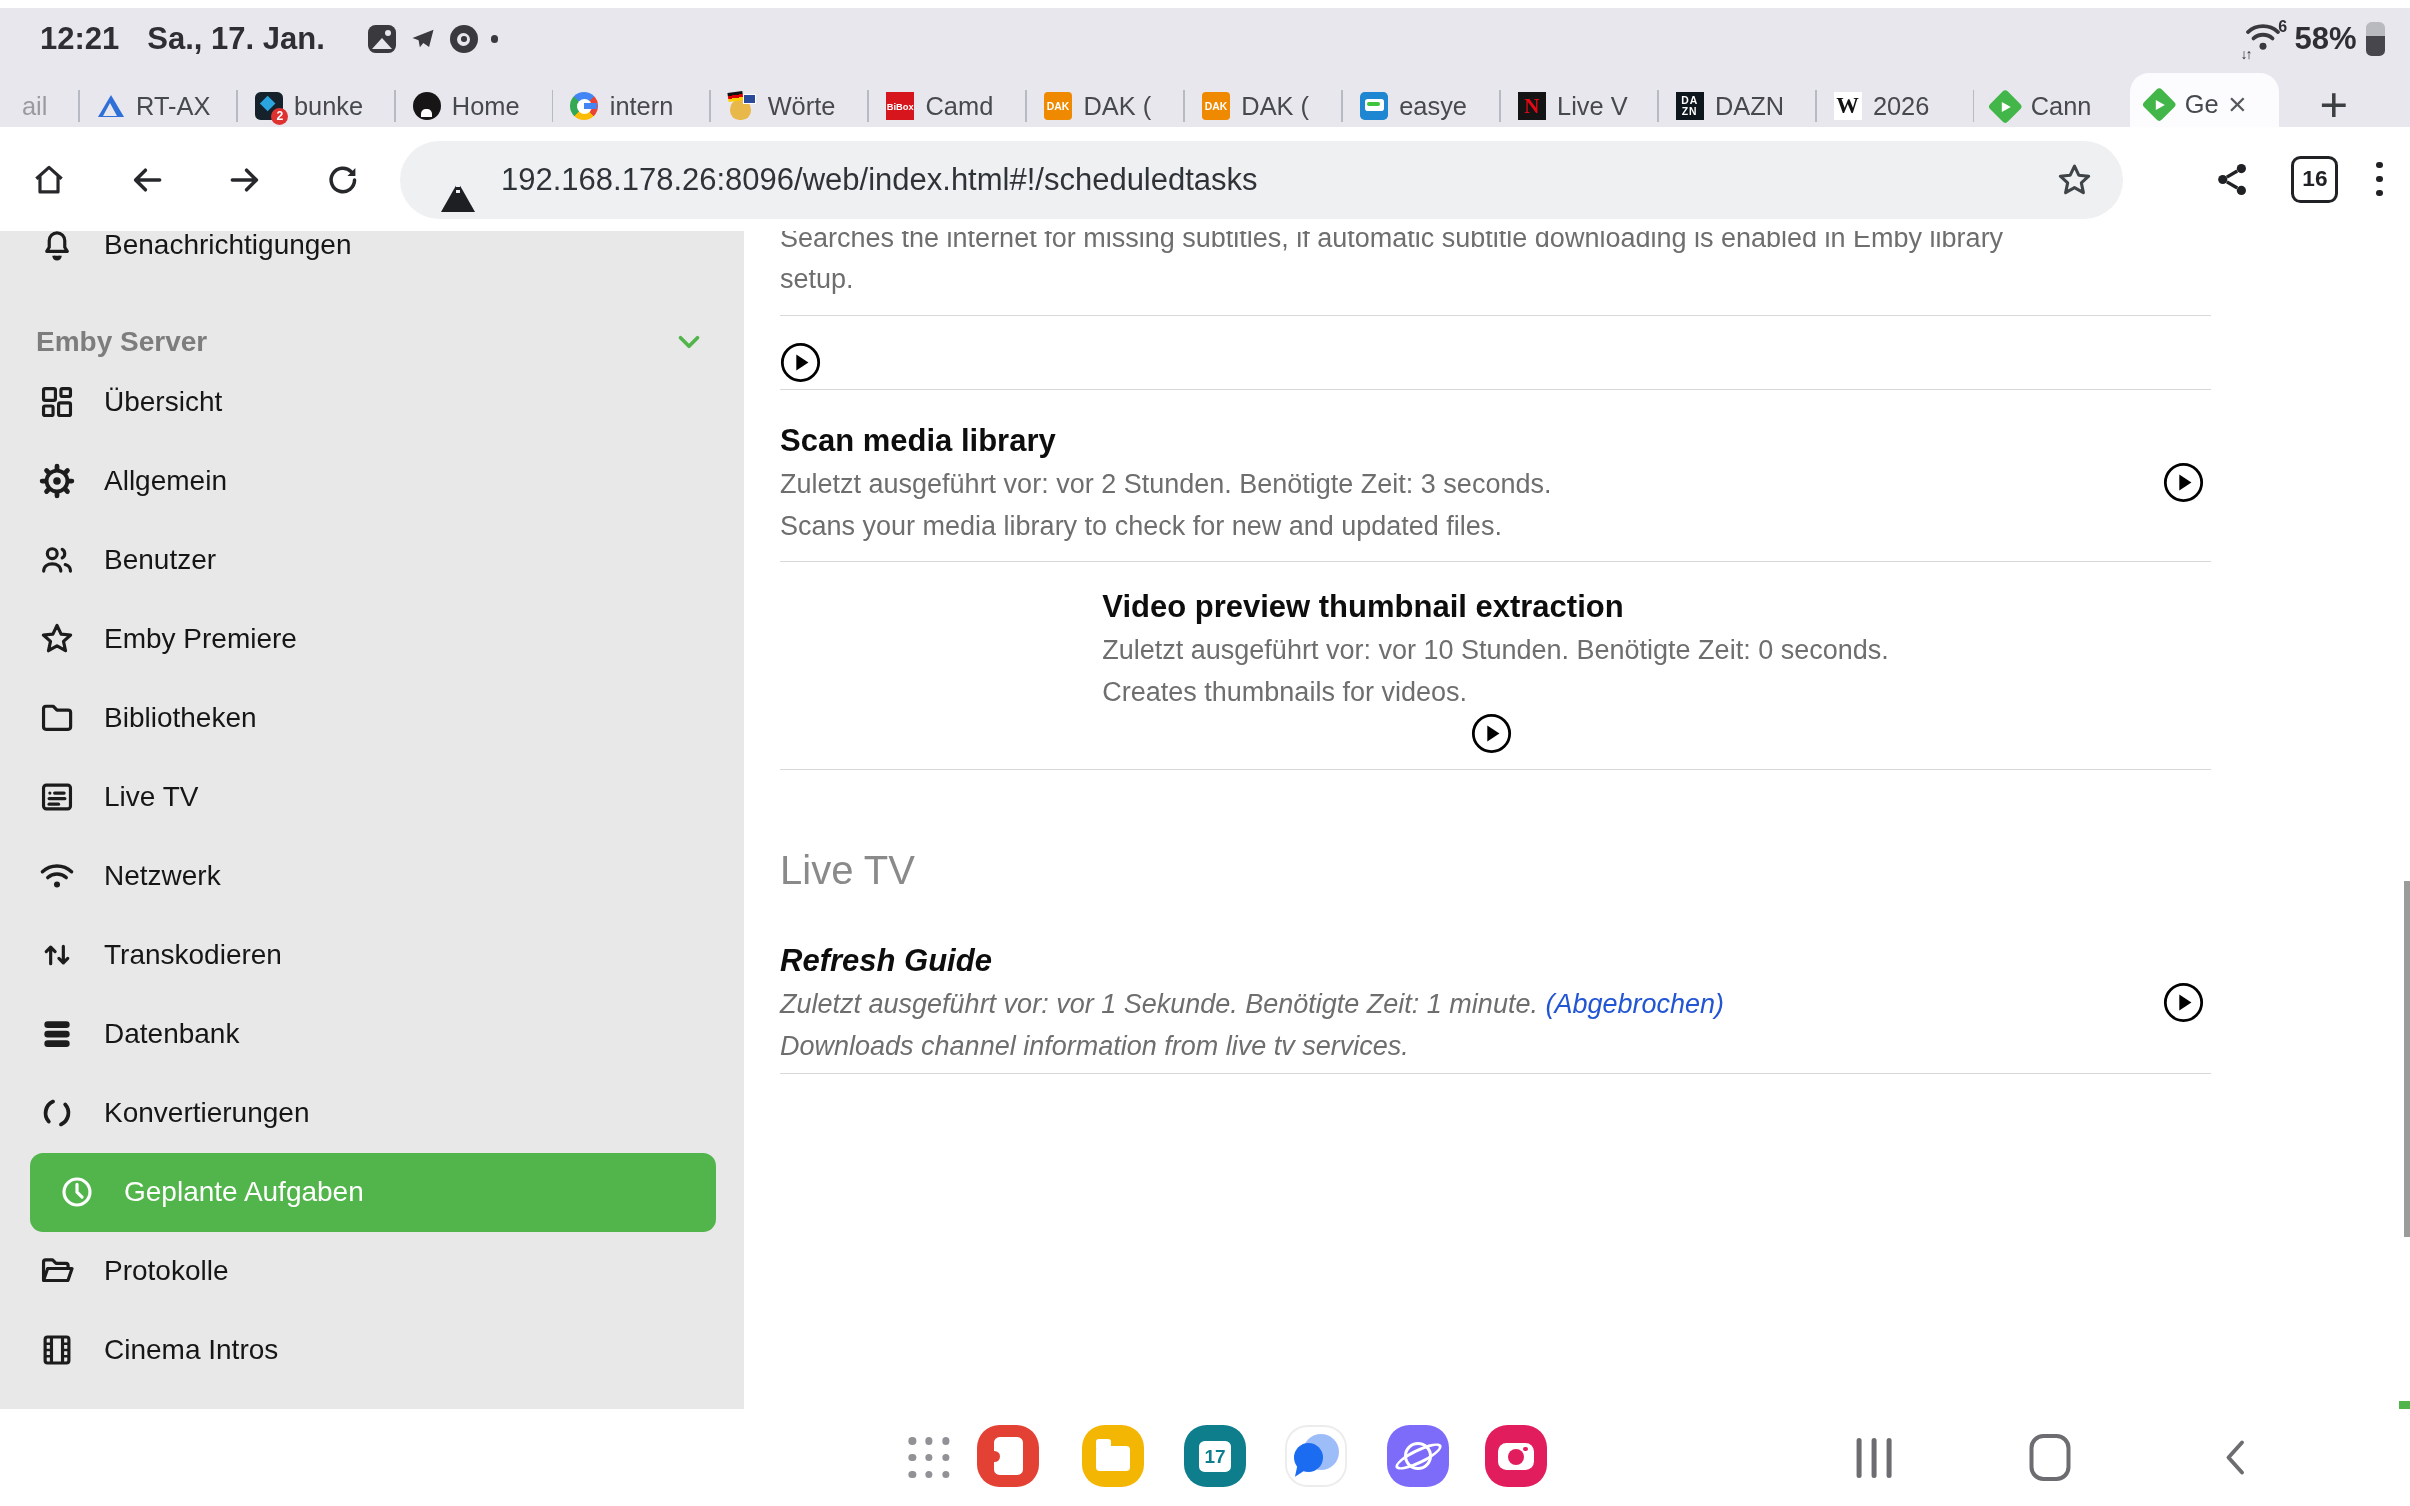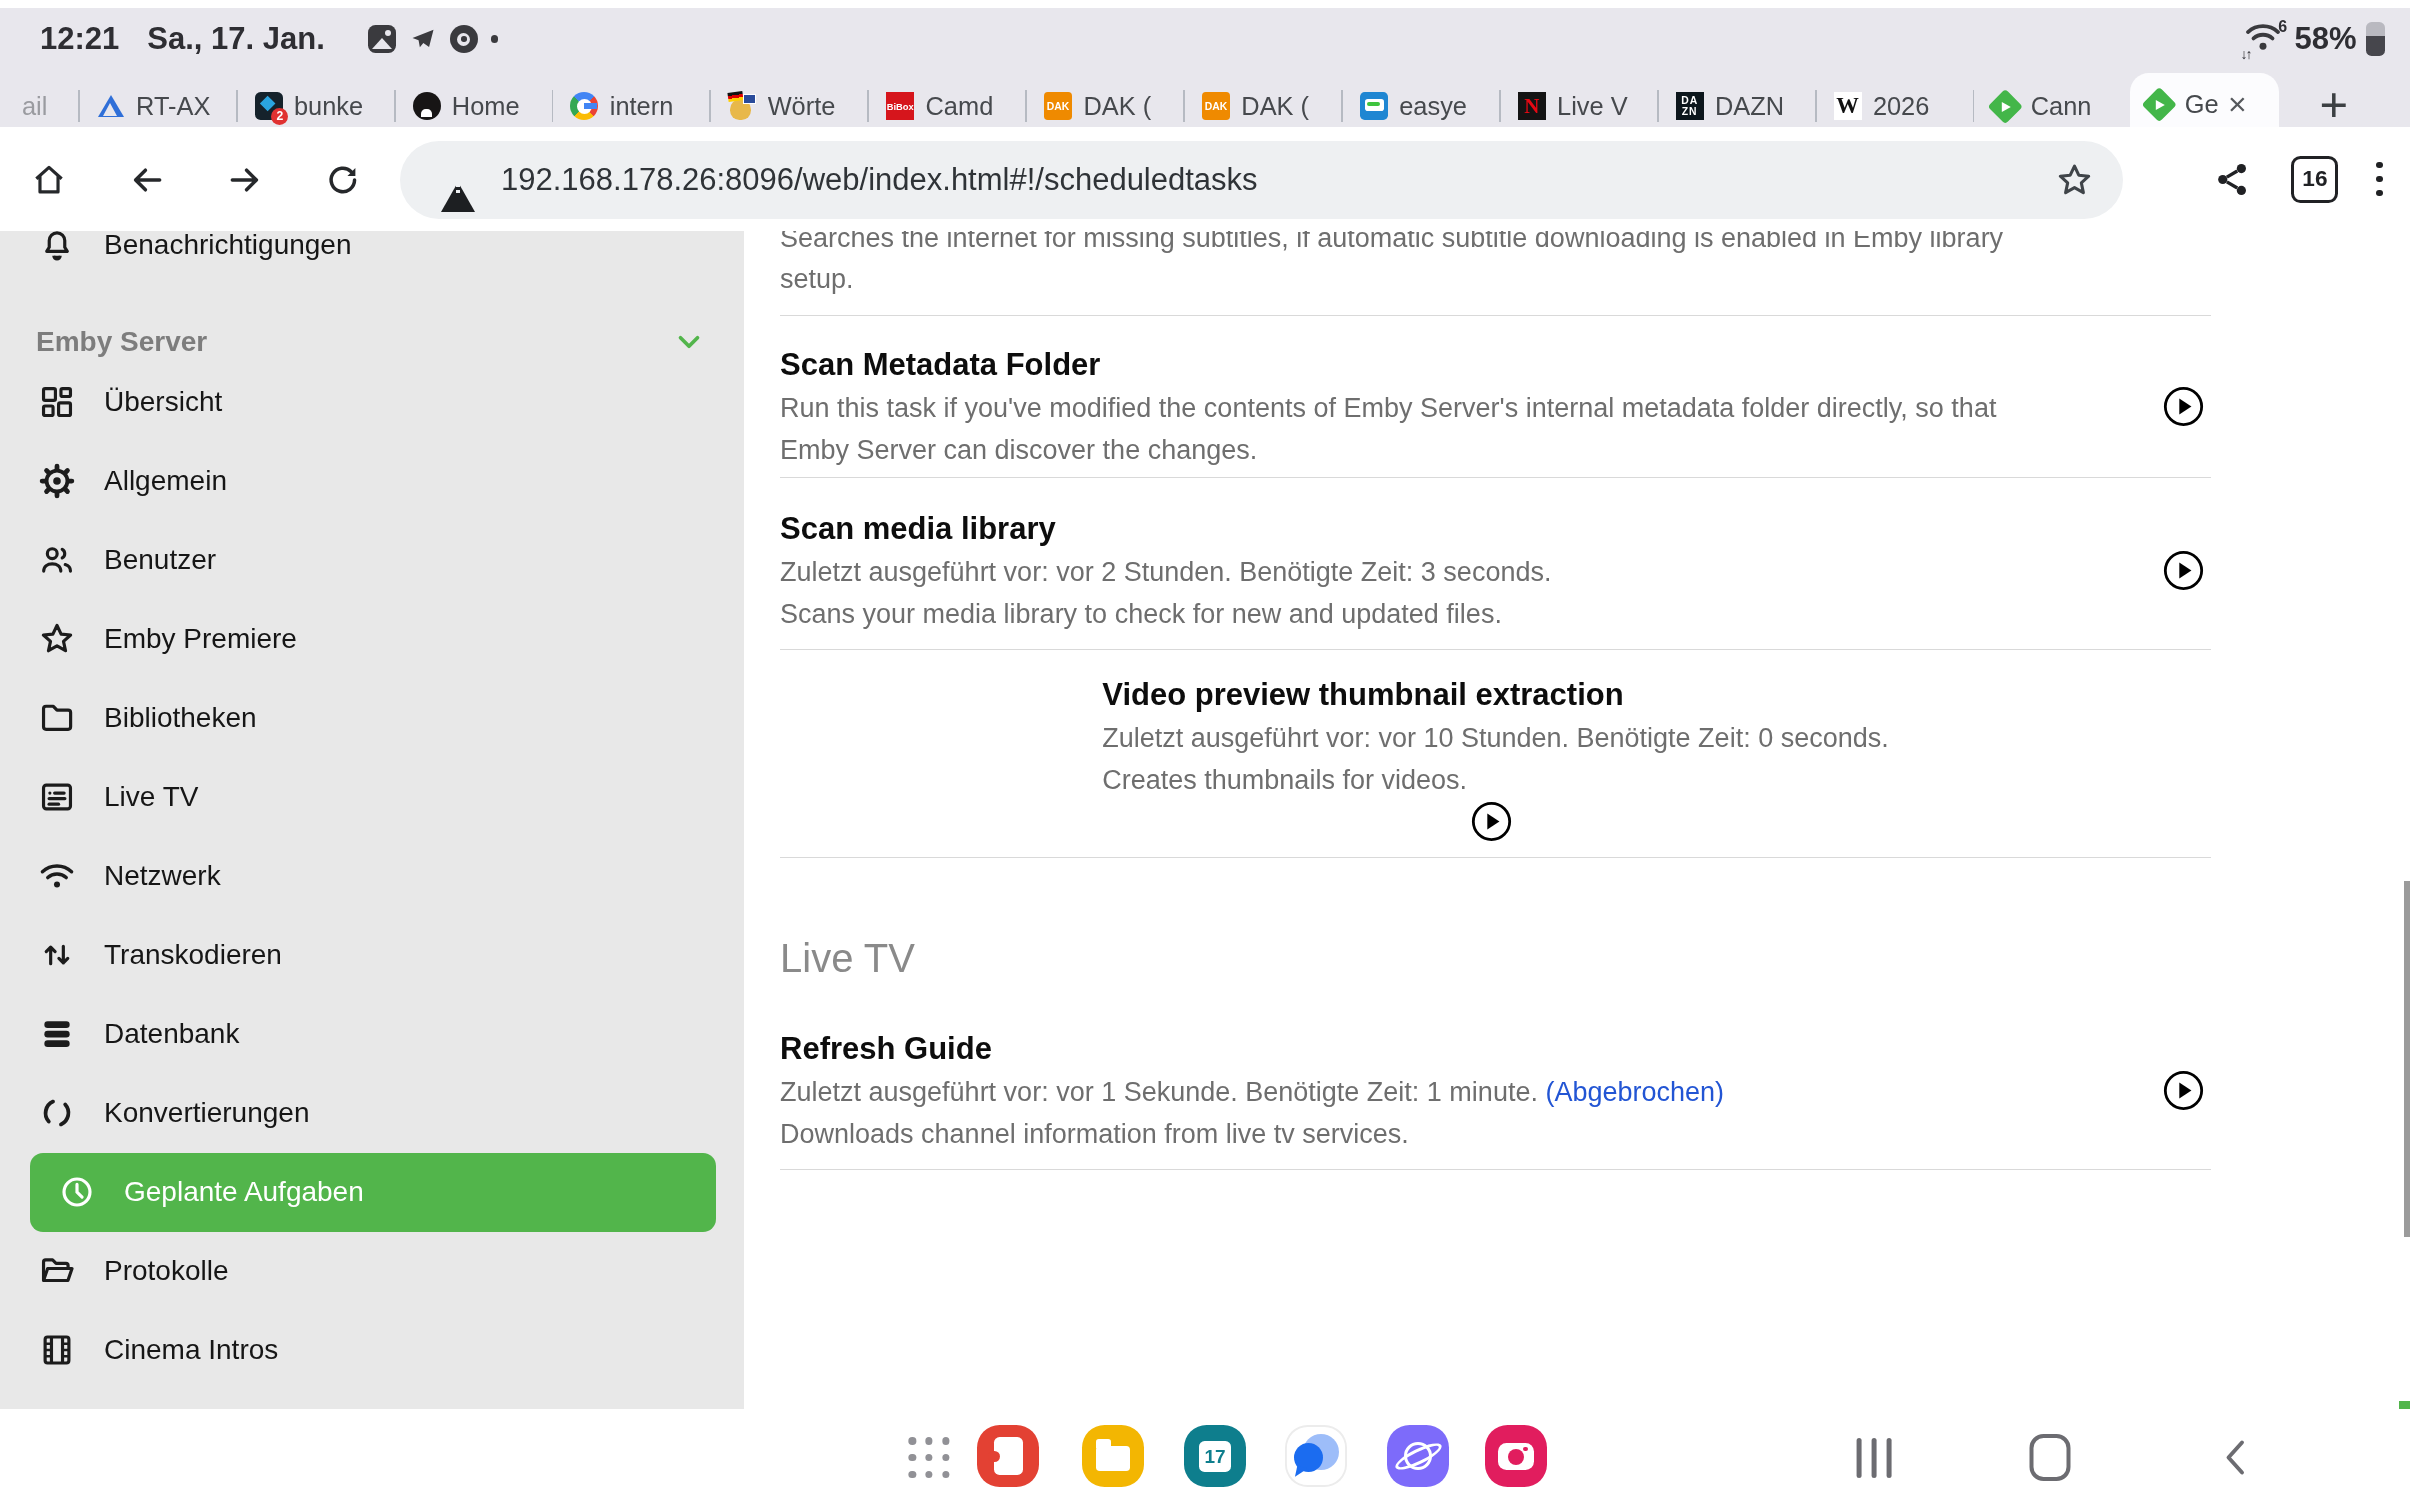--- a/index.html
+++ b/index.html
@@ -88,21 +88,21 @@
   .page{position:absolute;left:780px;top:0;width:1431px;color:#0f0f0f;}
   .intro{margin-top:-13px;font-size:27px;line-height:41px;color:#6e6e6e;padding-bottom:15px;border-bottom:1.9px solid #d9d9d9;}
   .trow{display:flex;align-items:center;border-bottom:1.9px solid #d9d9d9;}
   .trow .ttext{flex:1;min-width:0;}
   .ttitle{font-size:31px;font-weight:600;line-height:45px;color:#0d0d0d;}
   .tline{font-size:27px;line-height:42px;color:#6e6e6e;}
   .playbtn{flex:none;width:41px;height:41px;margin-right:7.5px;}
   .r1{padding-top:26px;padding-bottom:5.6px;}
   .r2{padding-top:28px;padding-bottom:14px;}
   .r3{padding-top:22.6px;padding-bottom:15px;flex-direction:column;}
-  .r4{padding-top:38px;padding-bottom:14px;}
+  .r4{padding-top:38px;padding-bottom:6px;font-style:italic;}
   .sectionhead{margin-top:70px;font-size:40px;font-weight:500;color:#8a8a8a;line-height:60px;}
   .linkblue{color:#2255d4;}
   .scrollthumb{position:absolute;right:0;top:650px;width:7.5px;height:356px;background:#9b9b9b;}
   .greenfrag{position:absolute;right:0;top:1170px;width:12.2px;height:11.3px;background:#52b54b;}
   
   .taskbar{position:absolute;left:0;top:1409px;width:2411px;height:98px;background:#fff;}
   .dockitem{position:absolute;transform:translateX(-50%);}
   .drawer{top:28px;display:grid;grid-template-columns:repeat(3,7.5px);gap:9.4px;}
   .drawer i{width:7.5px;height:7.5px;border-radius:50%;background:#919196;}
   .squircle{position:absolute;top:16px;transform:translateX(-50%);width:62px;height:62px;border-radius:22.6px;}
@@ -454,25 +454,20 @@
       </div>
     </aside>
 
     <main class="page">
       <div class="intro">
         <div>Searches the internet for missing subtitles, if automatic subtitle downloading is enabled in Emby library</div>
         <div>setup.</div>
       </div>
 
       <div class="trow r1">
-        <div class="ttext">
-          <div class="ttitle">Scan Metadata Folder</div>
-          <div class="tline">Run this task if you've modified the contents of Emby Server's internal metadata folder directly, so that</div>
-          <div class="tline">Emby Server can discover the changes.</div>
-        </div>
         <svg class="playbtn" viewBox="0 0 44 44">
             <circle cx="22" cy="22" r="19.5" fill="none" stroke="#000" stroke-width="3"></circle>
             <path d="M17.5 13.5l13 8.5-13 8.5z" fill="#000"></path>
           </svg>
       </div>
 
       <div class="trow r2">
         <div class="ttext">
           <div class="ttitle">Scan media library</div>
           <div class="tline">Zuletzt ausgeführt vor: vor 2 Stunden. Benötigte Zeit: 3 seconds.</div>

